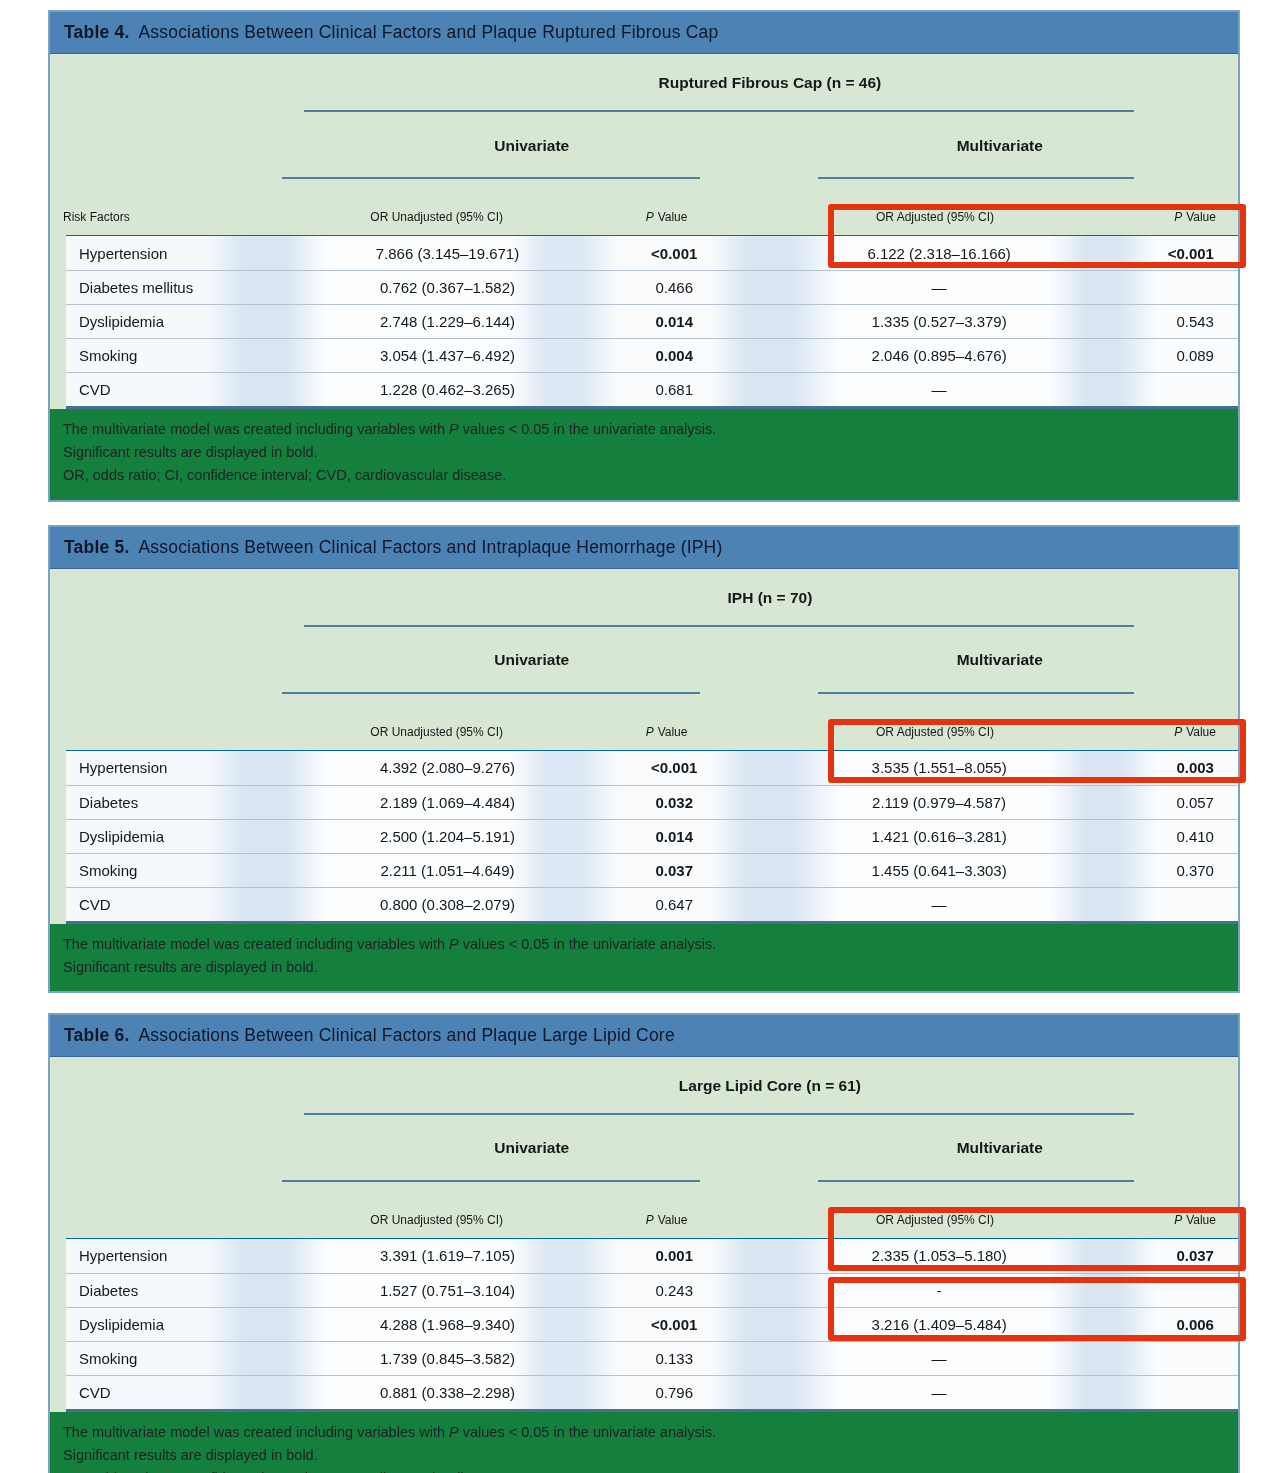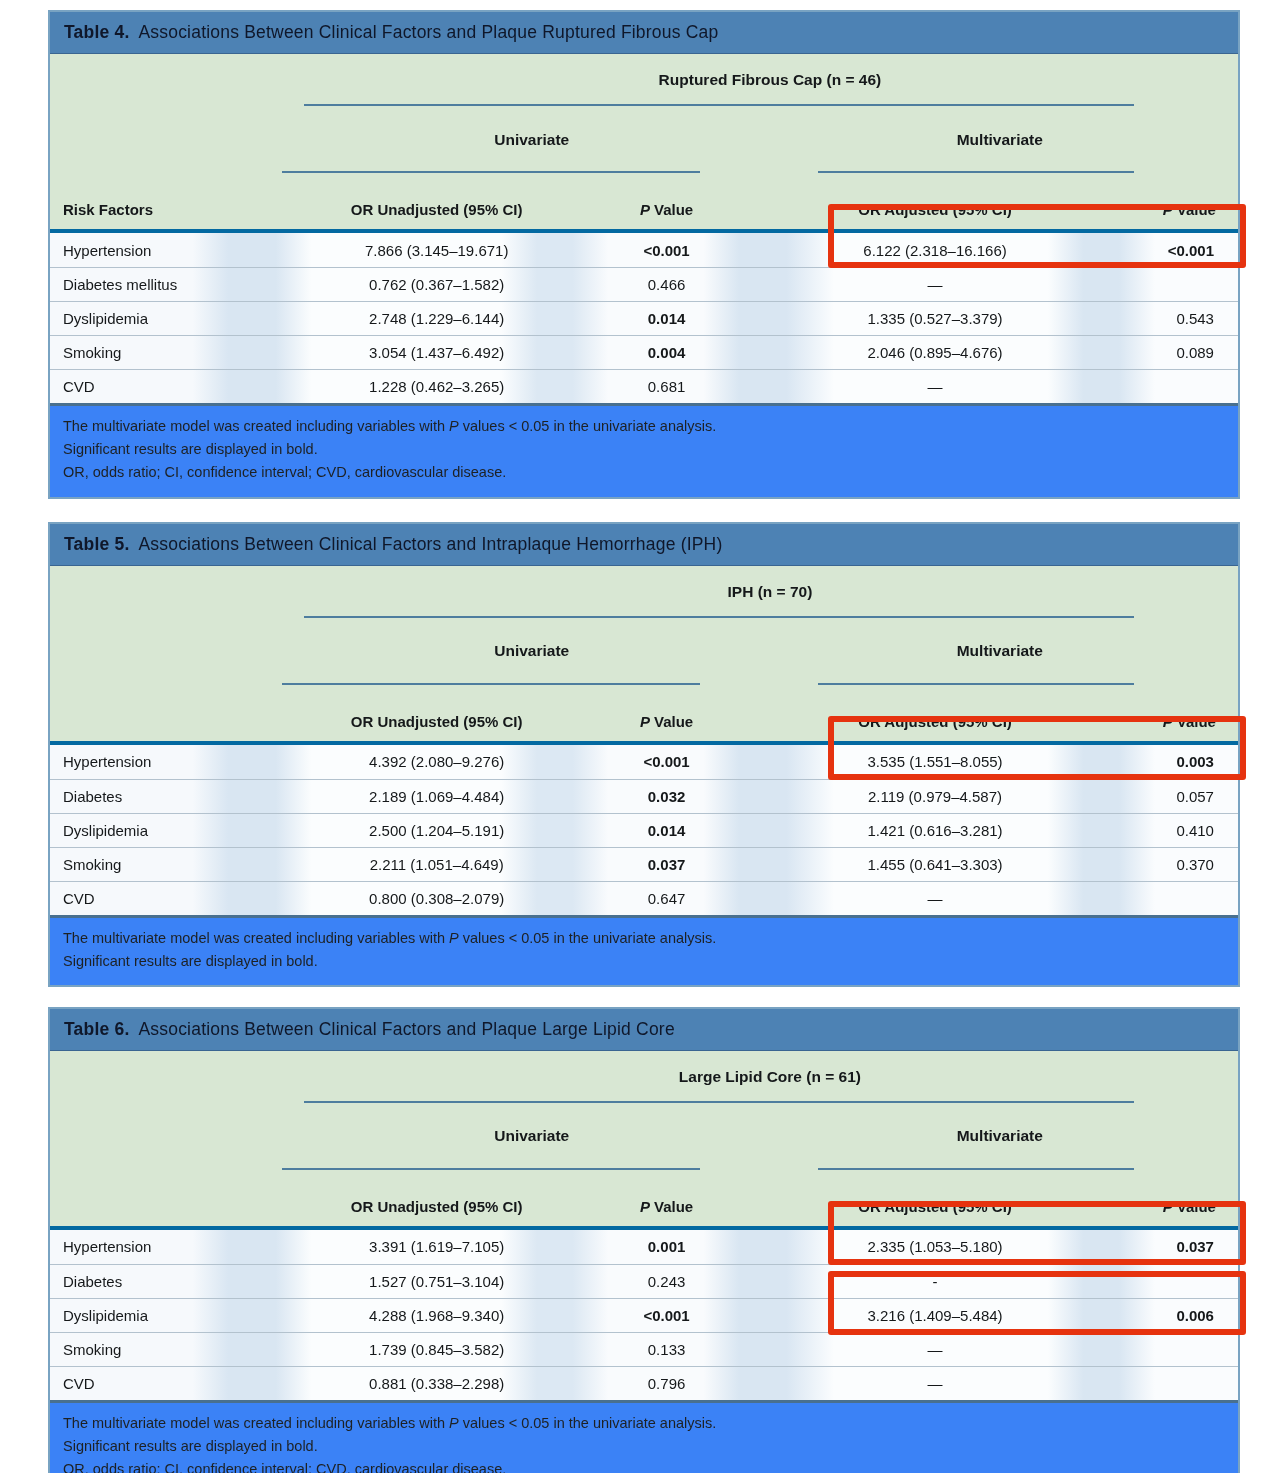--- a/index.html
+++ b/index.html
@@ -33,55 +33,56 @@
     letter-spacing:.2px;
     box-sizing:border-box;
   }
   .title-bar .tnum{font-weight:bold;margin-right:9px;}
 
   
   .hgrid{
     display:grid;
     grid-template-columns:21.2% 22.7% 16% 29.2% 10.9%;
   }
-  .hrow1{height:52px;}
+  .hrow1{height:58px;}
   .hrow2{height:67px;}
   .hrow3{height:56px;}
   .hcell{position:relative;box-sizing:border-box;}
   .span4{grid-column:2/6;}
   .span2{grid-column:2/4;}
   .span2b{grid-column:4/6;}
   .spanner{
     display:flex;align-items:center;justify-content:center;
     font-weight:bold;font-size:15.5px;
   }
   .rule{
     position:absolute;bottom:0;height:0;
     border-bottom:2px solid #4e7d9e;
   }
   .rule-group{left:2px;right:104px;}
   .rule-uni{left:-20px;right:62px;}
   .rule-multi{left:56px;right:104px;}
 
   .hrow3 .hcell{
     display:flex;align-items:flex-end;
-    font-weight:bold;font-size:15px;
+    font-weight:normal;font-size:12px;
     padding-bottom:11px;
   }
   .hrow3 .c1{padding-left:13px;}
   .hrow3 .c2,.hrow3 .c4{justify-content:center;}
   .hrow3 .c3{justify-content:center;}
   .hrow3 .c5{justify-content:flex-end;padding-right:22px;}
   .hrow3 i{font-style:italic;margin-right:4px;}
 
   
   .body-rows{
-    border-top:4px solid #0369a1;
+    border-top:1px solid #0369a1;
     border-bottom:3px solid #49708f;
     background:#fbfdfe;
+    margin-left:16px;
   }
   .drow{
     display:grid;
     grid-template-columns:21.2% 22.7% 16% 29.2% 10.9%;
     height:34px;
     align-items:center;
     font-size:15px;
     box-sizing:border-box;
     background:linear-gradient(90deg,
       #f6f9fc 0%, #f6f9fc 12%,
@@ -97,21 +98,21 @@
   .drow + .drow{border-top:1px solid #b3c2ce;}
   .dc{box-sizing:border-box;}
   .dc.c1{padding-left:13px;}
   .dc.c2,.dc.c4{text-align:center;}
   .dc.c3{text-align:center;}
   .dc.c5{text-align:right;padding-right:24px;}
   .b{font-weight:bold;}
 
   
   .footnote{
-    background:#3b82f6;
+    background:#15803d;
     padding:9px 14px 12px 13px;
     font-size:14.5px;
     line-height:1.6;
     color:#1d2124;
   }
   .footnote i{font-style:italic;}
 
   
   .hl{
     position:absolute;

